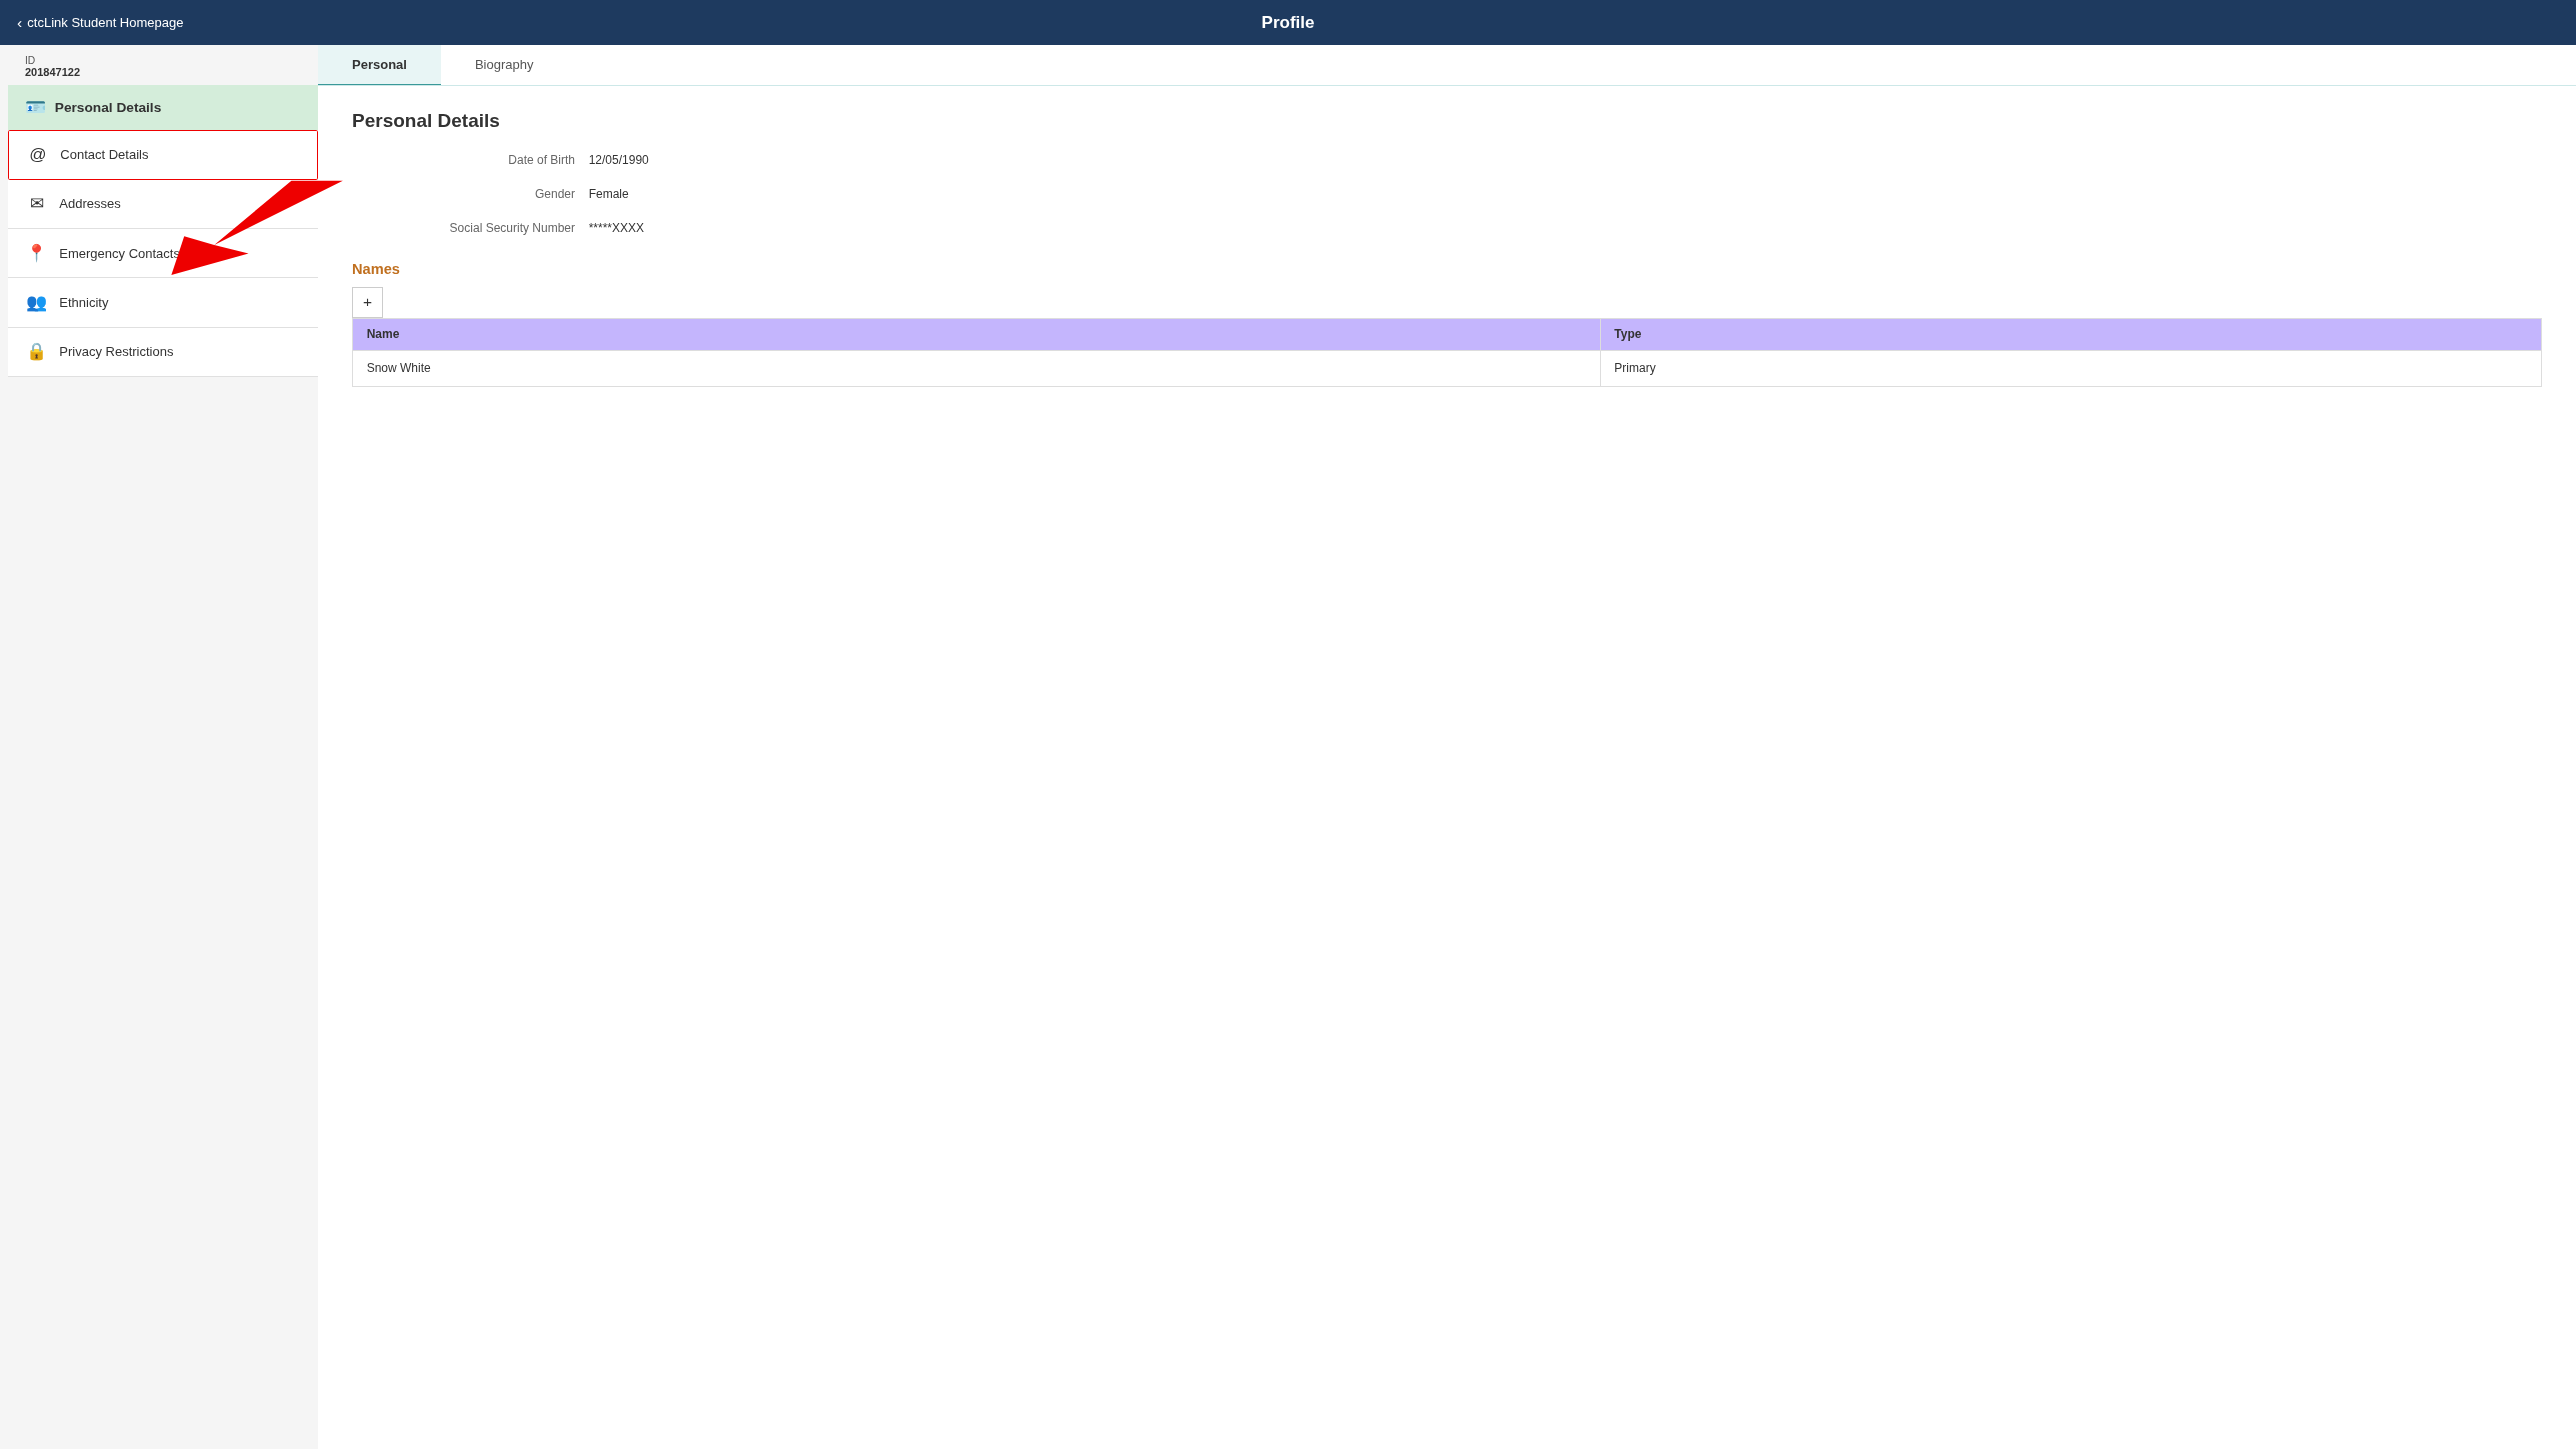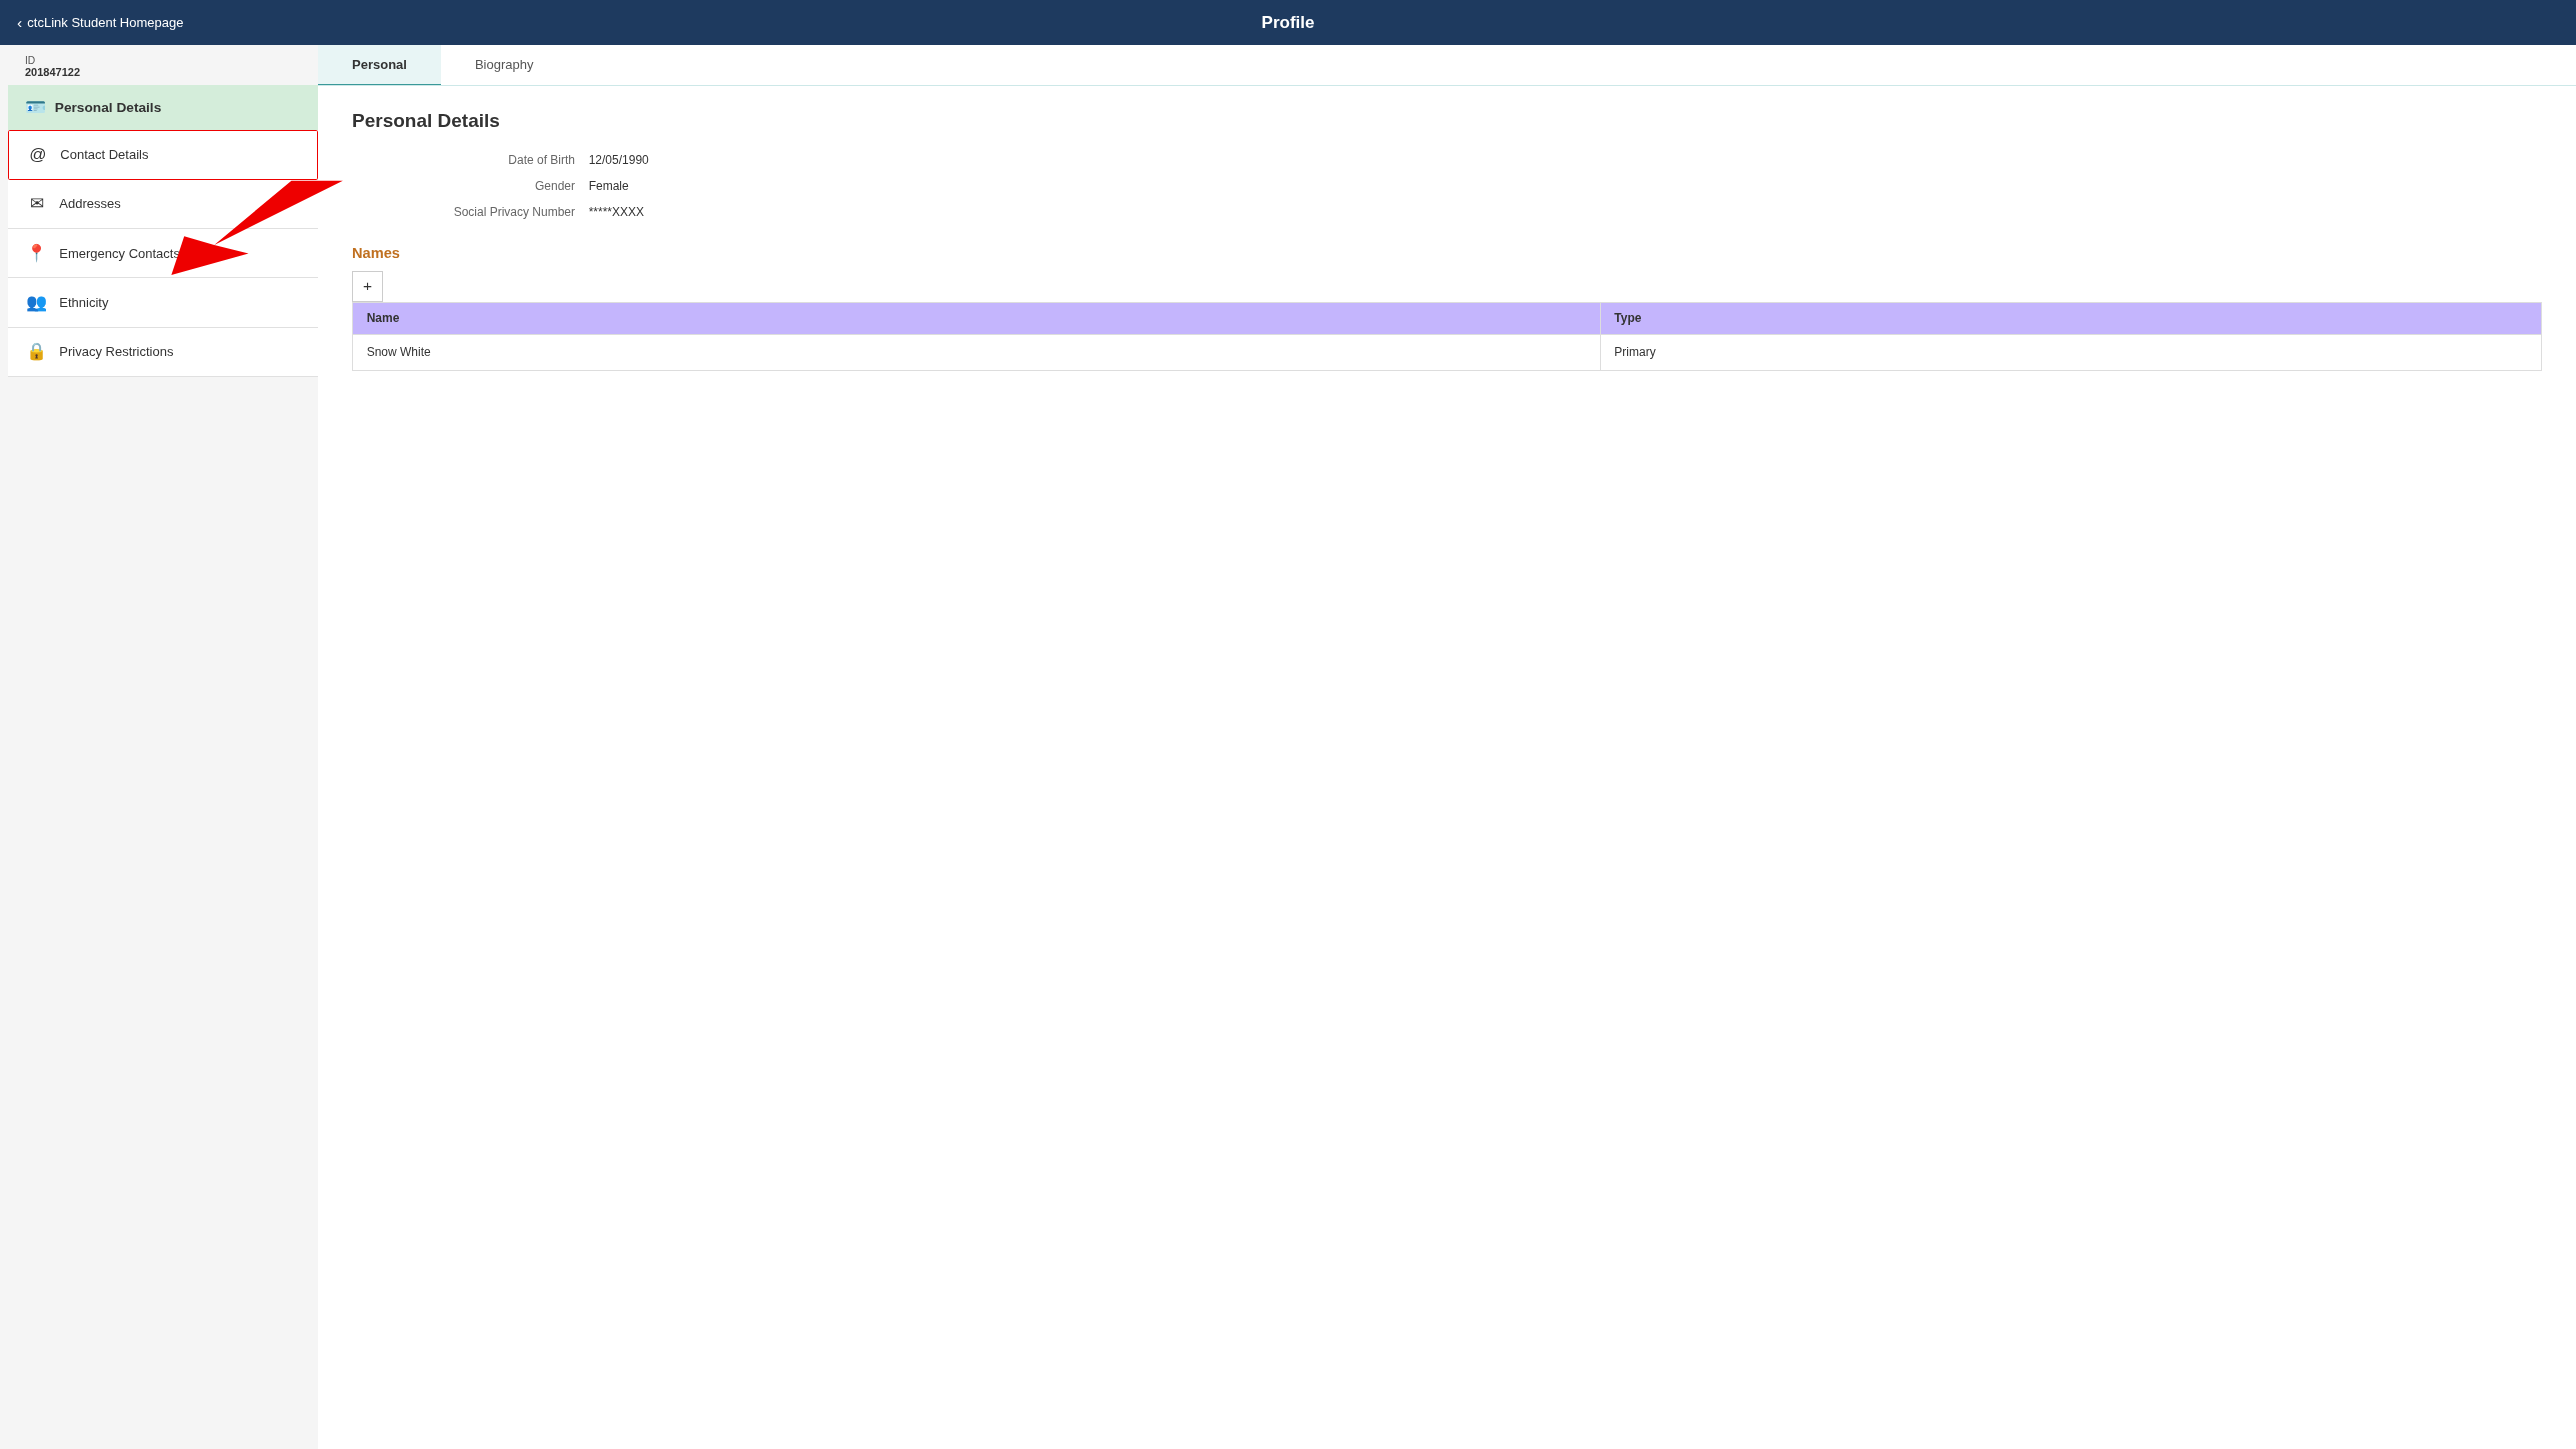--- a/index.html
+++ b/index.html
@@ -134,21 +134,21 @@
     .section-title {
       font-size: 19px;
       font-weight: bold;
       color: #333;
       margin-bottom: 20.6px;
     }
 
     .details-grid {
       display: grid;
       grid-template-columns: 1fr;
-      gap: 12px;
+      gap: 20px;
       margin-bottom: 26px;
     }
     .detail-row {
       display: flex;
       gap: 13.7px;
     }
     .detail-label {
       font-size: 12px;
       color: #666;
       text-align: right;
@@ -293,21 +293,21 @@
       <div class="details-grid">
         <div class="detail-row">
           <span class="detail-label">Date of Birth</span>
           <span class="detail-value">12/05/1990</span>
         </div>
         <div class="detail-row">
           <span class="detail-label">Gender</span>
           <span class="detail-value">Female</span>
         </div>
         <div class="detail-row">
-          <span class="detail-label">Social Privacy Number</span>
+          <span class="detail-label">Social Security Number</span>
           <span class="detail-value">*****XXXX</span>
         </div>
       </div>
 
       <h3 class="names-heading">Names</h3>
 
       <button class="add-btn">+</button>
 
       <table class="names-table">
         <thead>

